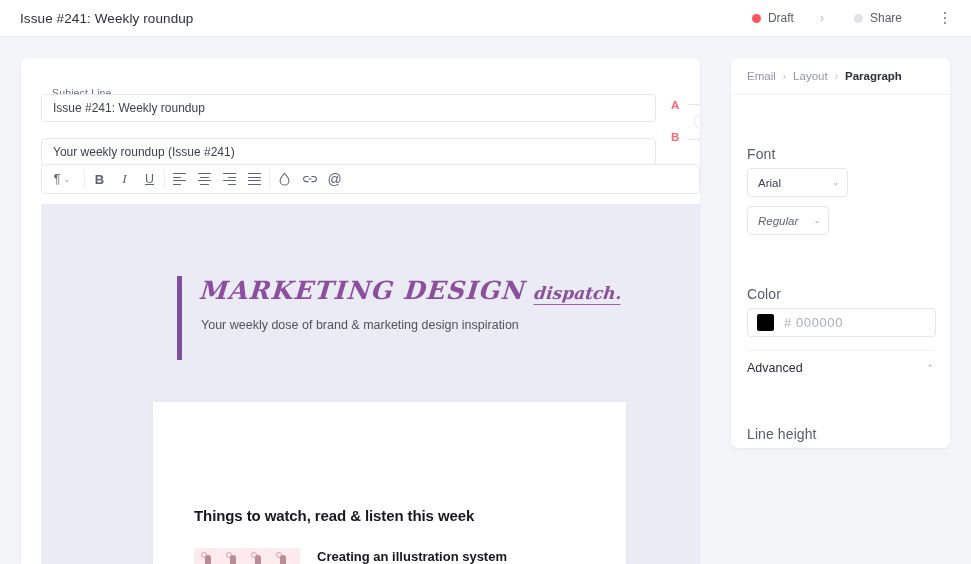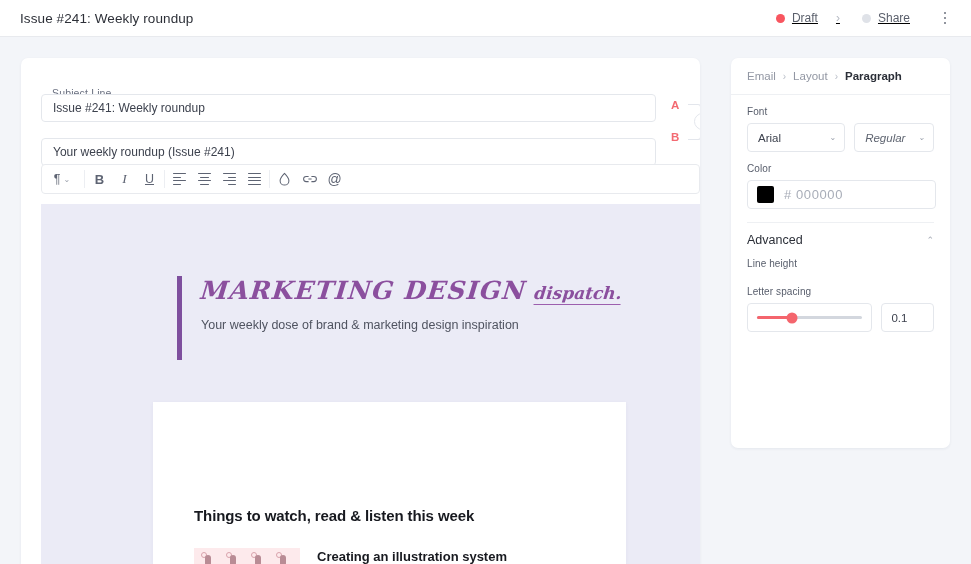--- a/index.html
+++ b/index.html
@@ -17,21 +17,21 @@
     background: #ffffff;
     border-bottom: 1px solid #e8eaee;
     display: flex; align-items: center;
   }
   .app-title {
     margin-left: 20px;
     font-size: 13.5px; color: #2d3038; letter-spacing: .1px;
   }
   .topbar-right {
     margin-left: auto; margin-right: 14px;
-    display: flex; align-items: center; gap: 6px; text-decoration: underline;
+    display: flex; align-items: center; gap: 14px;
   }
   .status-chip { display: flex; align-items: center; gap: 7px; padding: 0 7px; }
   .dot { width: 9px; height: 9px; border-radius: 50%; display: block; }
   .dot-draft { background: #f8555f; }
   .dot-share { background: #dfe2e8; }
   .chip-label { font-size: 12px; color: #5a5f6b; }
   .crumb-sep-top { font-size: 12px; color: #b6bac3; padding: 0 9px 0 5px; }
   .kebab {
     width: 24px; height: 24px; margin-left: 10px;
     display: flex; flex-direction: column; align-items: center;
@@ -179,23 +179,23 @@
     padding: 0 0 0 16px; gap: 7px;
     border-bottom: 1px solid #eef0f3;
     font-size: 11.5px;
   }
   .crumb { color: #9297a3; cursor: pointer; }
   .crumb.active { color: #2b2f38; font-weight: bold; cursor: default; }
   .crumb-sep { color: #b9bec8; font-size: 10px; }
 
   .sect { padding: 11px 16px 0 16px; }
   .field-label {
-    font-size: 10px; color: #575d6b; margin-bottom: 6px; letter-spacing: .1px;
-  }
-  .row { display: flex; gap: 9px; }
+    font-size: 14px; color: #575d6b; margin-bottom: 6px; letter-spacing: .1px; margin-top: 40px;
+  }
+  .row { display: flex; gap: 9px; flex-direction: column; }
   .select {
     height: 29px; border: 1px solid #e4e7ec; border-radius: 4px;
     display: flex; align-items: center; padding: 0 8px 0 10px;
     font-size: 11.5px; color: #3d424e; cursor: pointer; background: #fff;
   }
   .select .chv { margin-left: auto; font-size: 8px; color: #9aa0ac; }
   .sel-font { width: 101px; }
   .sel-weight { width: 82px; color: #5f6571; font-style: italic; }
 
   .slider-row { display: flex; gap: 9px; align-items: center; }

